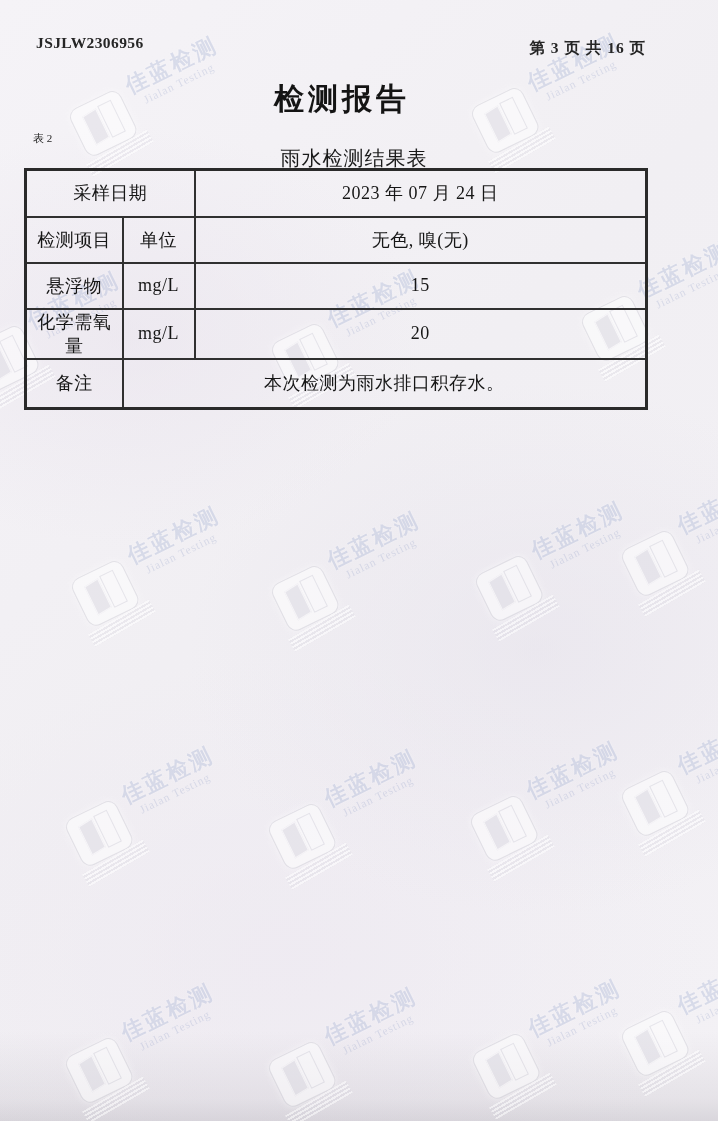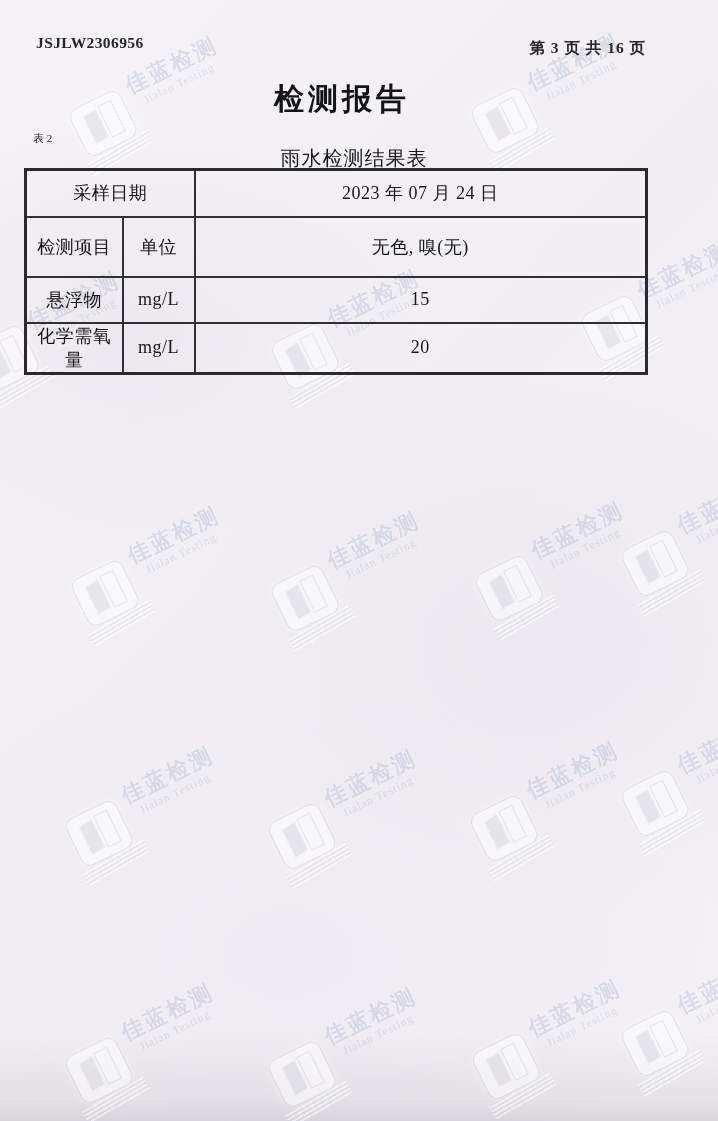--- a/index.html
+++ b/index.html
@@ -95,21 +95,21 @@
     border:3px solid #2a2a2a;
   }
   table.result td{
     border:2px solid #303030;
     text-align:center;vertical-align:middle;
     font-size:18px;color:#161616;
     padding:0 2px;
     background:transparent;
     letter-spacing:0.5px;
   }
-  tr.r1{height:45px;} tr.r2{height:47px;} tr.r3{height:60px;}
+  tr.r1{height:45px;} tr.r2{height:47px;} tr.r3{height:46px;}
   tr.r4{height:46px;} tr.r5{height:44px;} tr.r6{height:50px;}
   td.remark-val{text-align:left;padding-left:3px;letter-spacing:0.2px;}
   .unit-cell{font-family:"Liberation Serif", serif;}
 </style>
 </head>
 <body>
 
 <div class="page">
 
   <div class="wm-layer">
@@ -299,17 +299,21 @@
         <tr class="r4">
           <td>悬浮物</td>
           <td class="unit-cell">mg/L</td>
           <td>15</td>
         </tr>
         <tr class="r5">
           <td>化学需氧量</td>
           <td class="unit-cell">mg/L</td>
           <td>20</td>
         </tr>
+        <tr class="r6">
+          <td>备注</td>
+          <td class="remark-val" colspan="2">本次检测为雨水排口积存水。</td>
+        </tr>
       </tbody>
     </table>
 
   </div>
 </div>
 
 </body></html>

